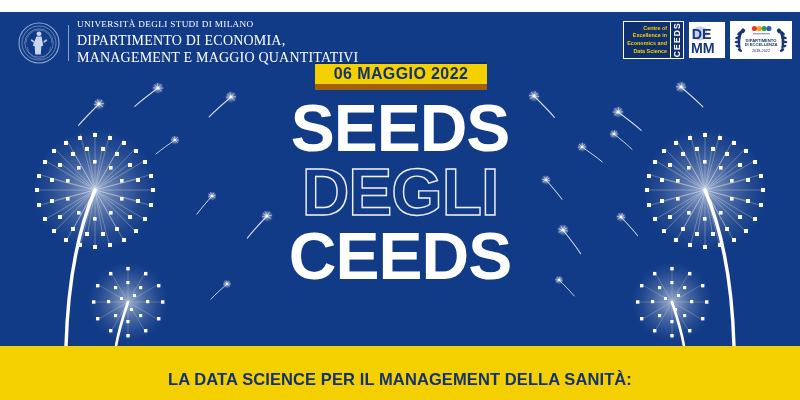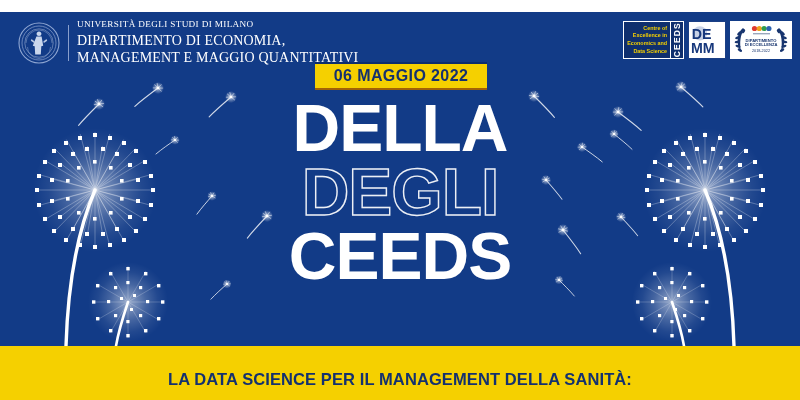--- a/index.html
+++ b/index.html
@@ -145,21 +145,21 @@
 
   
   .date-chip {
     position: absolute;
     left: 315px;
     top: 50px;
     width: 172px;
     height: 28px;
     background: #f5d000;
     border-top: 2px solid #0c2d6e;
-    border-bottom: 2px solid #a16207;
+    border-bottom: 6px solid #a16207;
     box-sizing: border-box;
     display: flex;
     align-items: center;
     justify-content: center;
   }
   .date-chip span {
     color: #14316f;
     font-weight: bold;
     font-size: 16px;
     letter-spacing: .4px;
@@ -520,21 +520,21 @@
       
       
     </div>
   </div>
 
   <div class="date-chip">
     <span>06 MAGGIO 2022</span>
   </div>
 
   <div class="title-block">
-    <div class="title-line title-solid">DELLA</div>
+    <div class="title-line title-solid">SEEDS</div>
     <div class="title-line title-outline">DEGLI</div>
     <div class="title-line title-solid">CEEDS</div>
   </div>
 
   <div class="bottom-banner">
     <div class="banner-line">LA DATA SCIENCE PER IL MANAGEMENT DELLA SANITÀ:</div>
   </div>
 
 </div>
 

